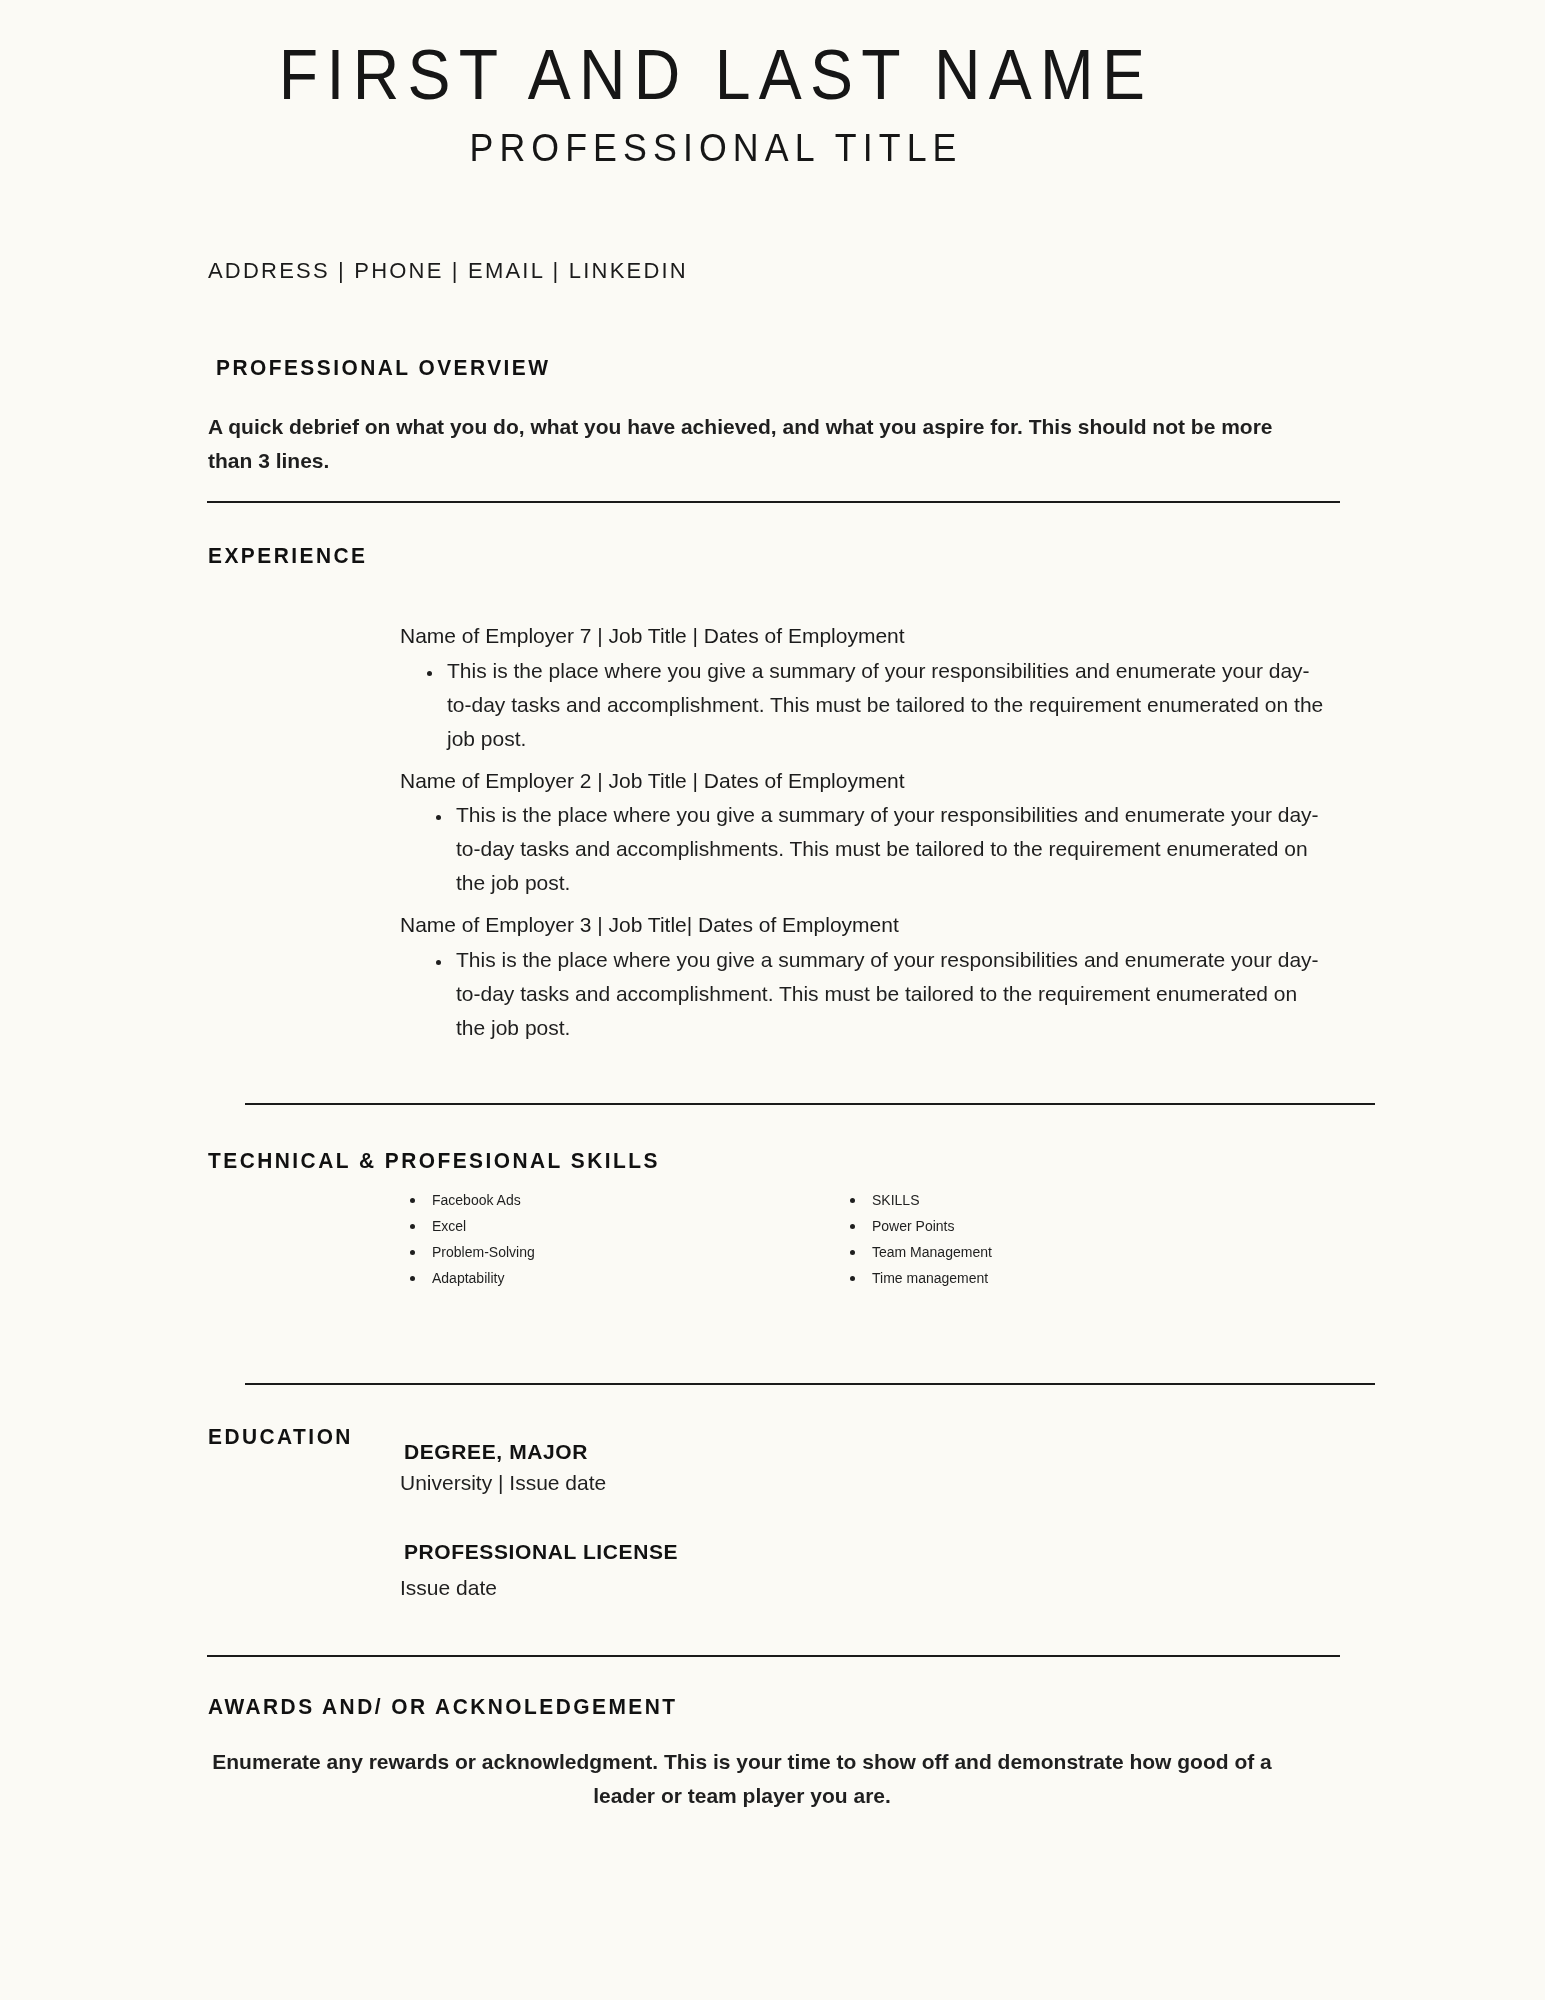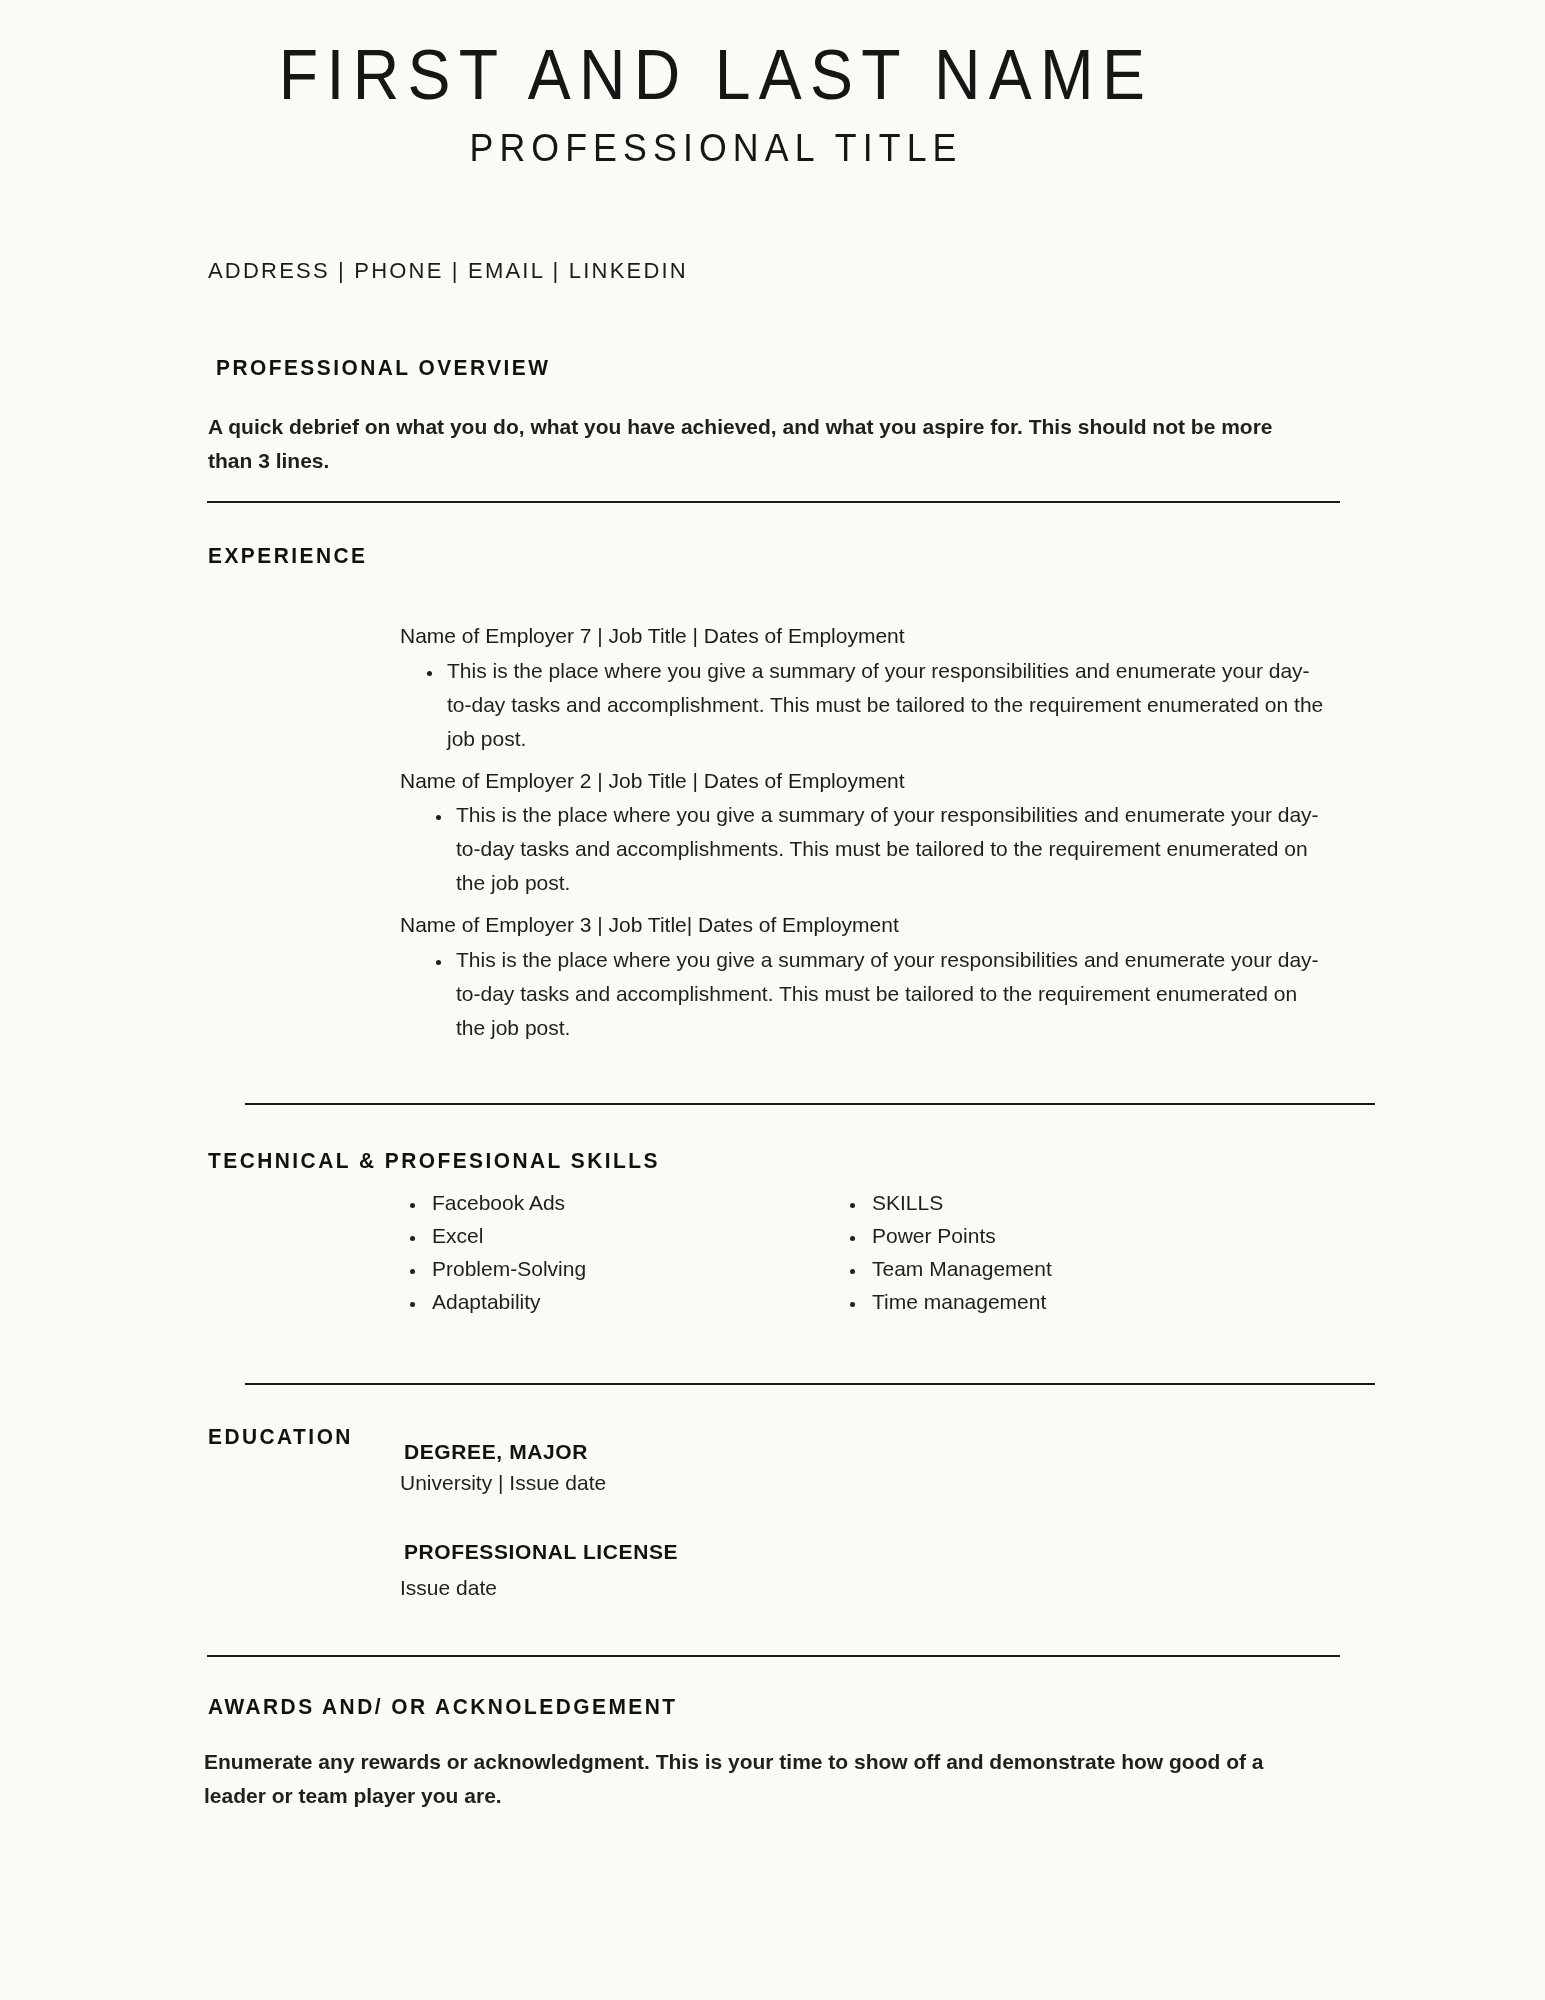--- a/index.html
+++ b/index.html
@@ -150,21 +150,21 @@
   }
   .skills-col {
     width: 440px;
   }
   .skills-col ul {
     list-style: disc;
     margin: 0;
     padding-left: 26px;
   }
   .skills-col li {
-    font-size: 21px;
+    font-size: 14px;
     line-height: 1.28;
     color: #1F1F1F;
     padding-left: 6px;
     margin-bottom: 6px;
   }
   .skills-col li::marker {
     font-size: 15px;
   }
 
   
@@ -203,23 +203,24 @@
   }
 
   
   .awards-heading {
     position: absolute;
     left: 208px;
     top: 1694px;
   }
   .awards-body {
     position: absolute;
-    left: 204px;
+    left: 192px;
     top: 1745px;
     width: 1100px;
+    text-align: center;
   }
 </style>
 </head>
 <body>
 
 <div class="page">
 
   <div class="header">
     <h1 class="full-name">FIRST AND LAST NAME</h1>
     <div class="prof-title">PROFESSIONAL TITLE</div>

